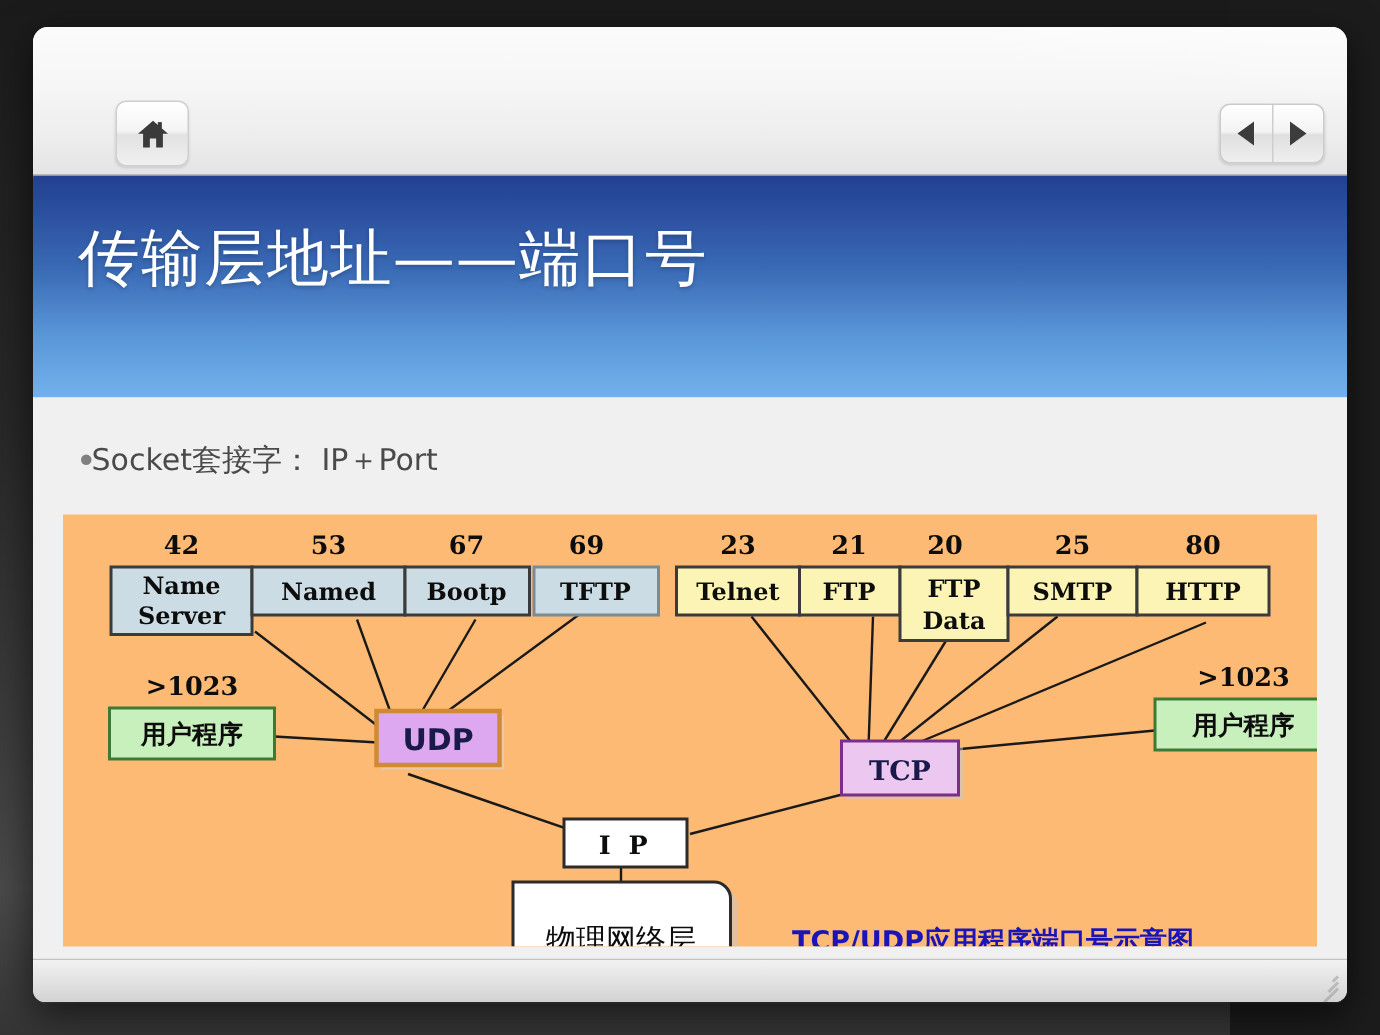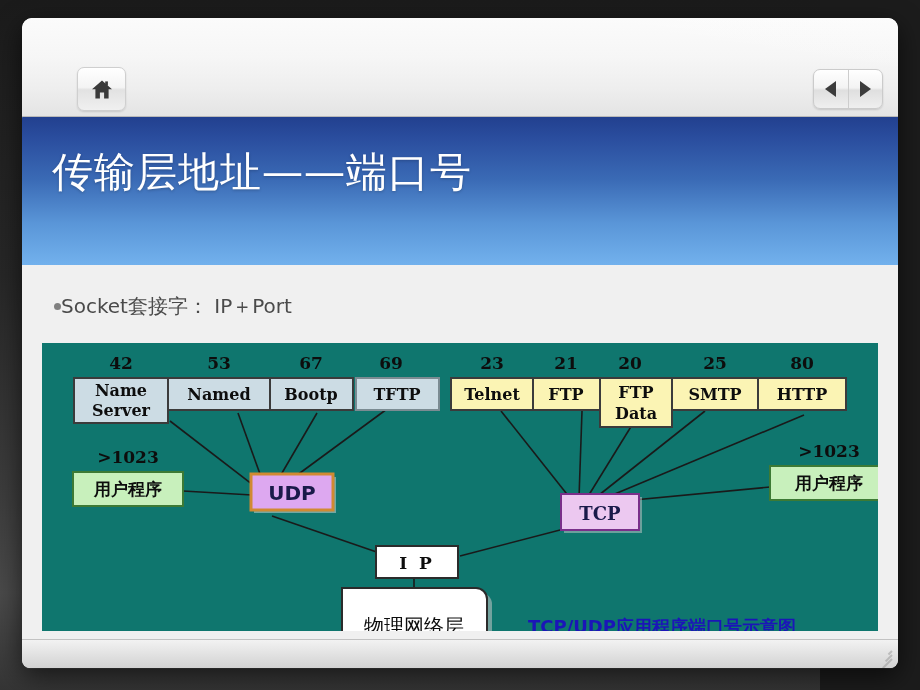--- a/index.html
+++ b/index.html
@@ -146,21 +146,21 @@
     font-size: 20px;
     color: #4a4a4a;
     white-space: nowrap;
   }
 
   
   .diagram {
     position: absolute;
     left: 20px; top: 78px;
     width: 836px; height: 288px;
-    background: #0f766e;
+    background: #fdba74;
     overflow: hidden;
   }
   .diagram-svg { display: block; width: 836px; height: 288px; }
 
   
   .statusbar {
     position: absolute;
     left: 0; bottom: 0;
     width: 876px; height: 28px;
     background: linear-gradient(180deg, #f2f2f2 0%, #e3e3e3 48%, #d2d2d2 100%);

